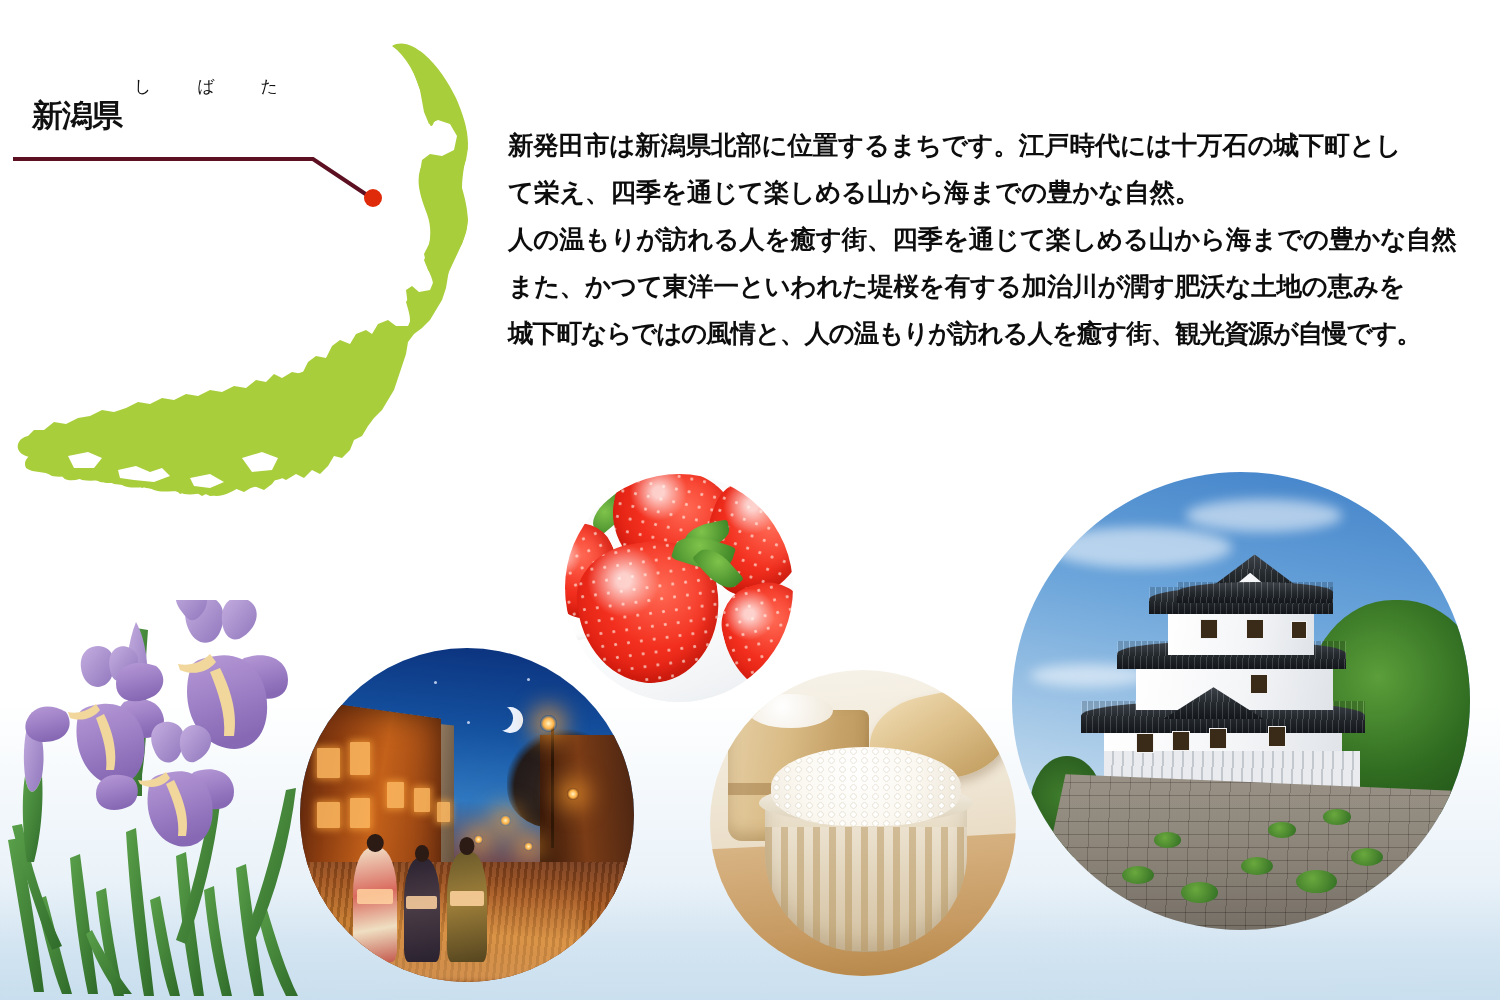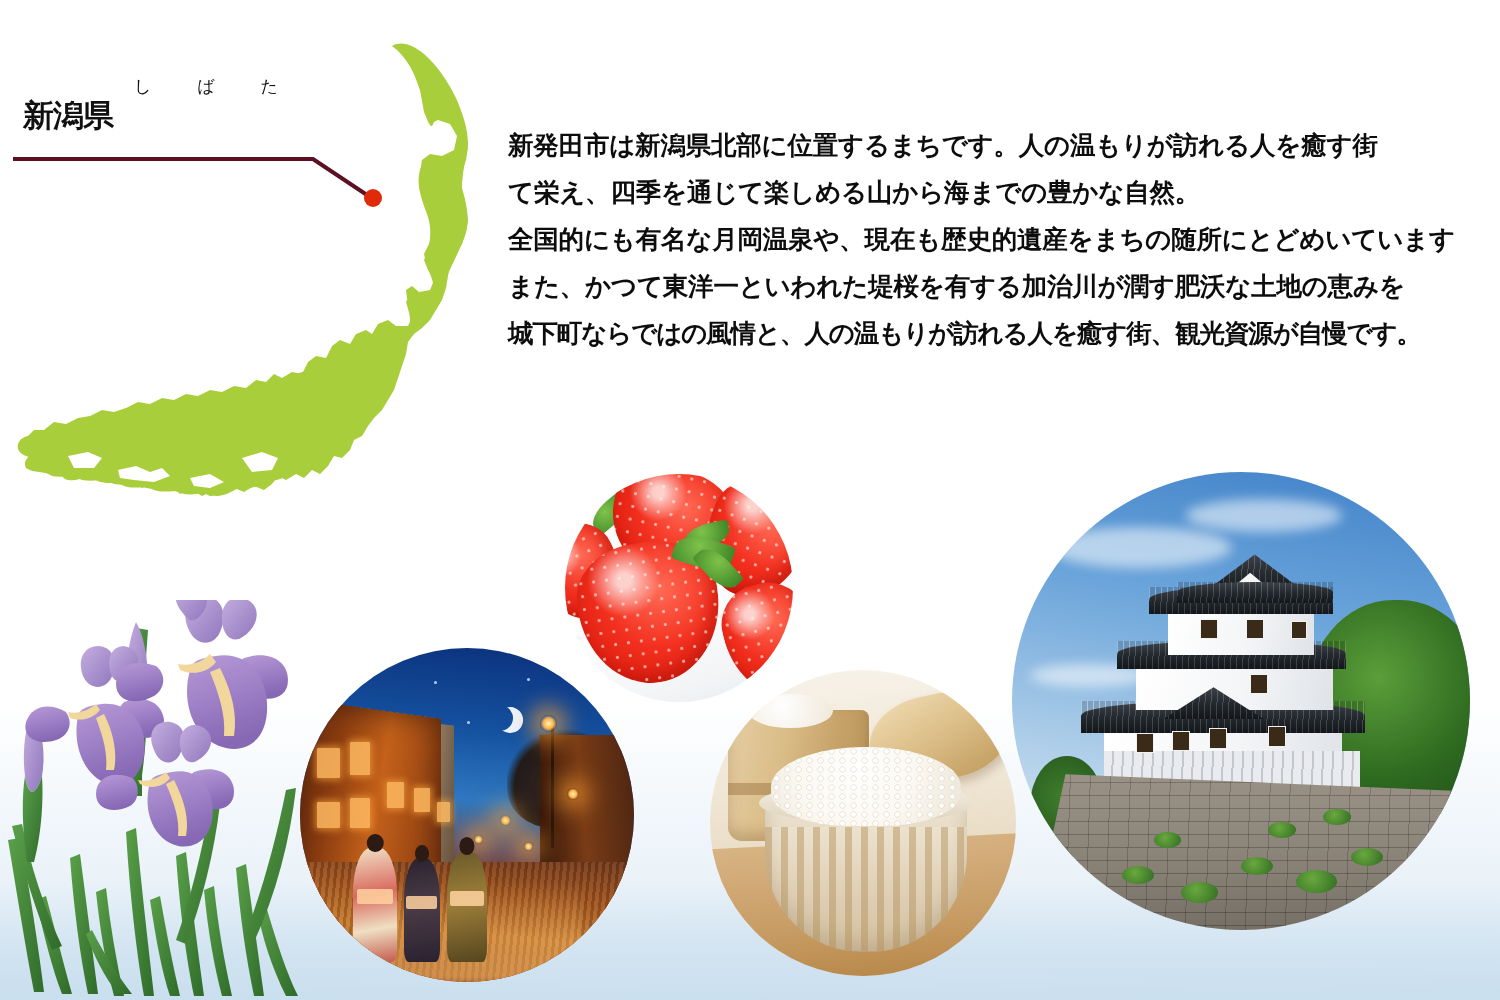--- a/index.html
+++ b/index.html
@@ -27,21 +27,21 @@
 
   
   .label-block{position:absolute;left:14px;top:78px;width:320px;}
   .ruby-row{
     position:absolute;left:97px;top:0;width:190px;
     display:flex;justify-content:space-around;
     font-size:17px;line-height:1;color:#111;
     font-family:"Liberation Serif","DejaVu Serif",serif;
   }
   .label-main{
-    position:absolute;left:9px;top:22px;
+    position:absolute;left:18px;top:22px;
     display:flex;align-items:flex-end;white-space:nowrap;text-align:center;
   }
   .label-pref{font-size:31px;font-weight:700;letter-spacing:-1px;color:#111;line-height:1;}
   .label-city{font-size:48px;font-weight:700;letter-spacing:0px;color:#111;line-height:1;margin-left:2px;}
 
   
   .leader{position:absolute;left:0;top:140px;width:420px;height:80px;}
 
   
   .map{position:absolute;left:10px;top:38px;width:480px;height:460px;}
@@ -243,23 +243,23 @@
       <span>ば</span>
       <span>た</span>
     </div>
     <div class="label-main">
       <span class="label-pref">新潟県</span>
     </div>
   </div>
 
 
   <div class="body-text">
-    <p>新発田市は新潟県北部に位置するまちです。人の温もりが訪れる人を癒す街</p>
+    <p>新発田市は新潟県北部に位置するまちです。江戸時代には十万石の城下町とし</p>
     <p>て栄え、四季を通じて楽しめる山から海までの豊かな自然。</p>
-    <p>全国的にも有名な月岡温泉や、現在も歴史的遺産をまちの随所にとどめいています</p>
+    <p>人の温もりが訪れる人を癒す街、四季を通じて楽しめる山から海までの豊かな自然</p>
     <p>また、かつて東洋一といわれた堤桜を有する加治川が潤す肥沃な土地の恵みを</p>
     <p class="tight">城下町ならではの風情と、人の温もりが訪れる人を癒す街、観光資源が自慢です。</p>
   </div>
 
   <div class="photo" id="photo-strawberry">
     <div class="inner">
       <div class="straw-bg"></div>
       <div class="straw-plate"></div>
       <div class="leaf l4"></div>
         <div class="leaf l5"></div>

